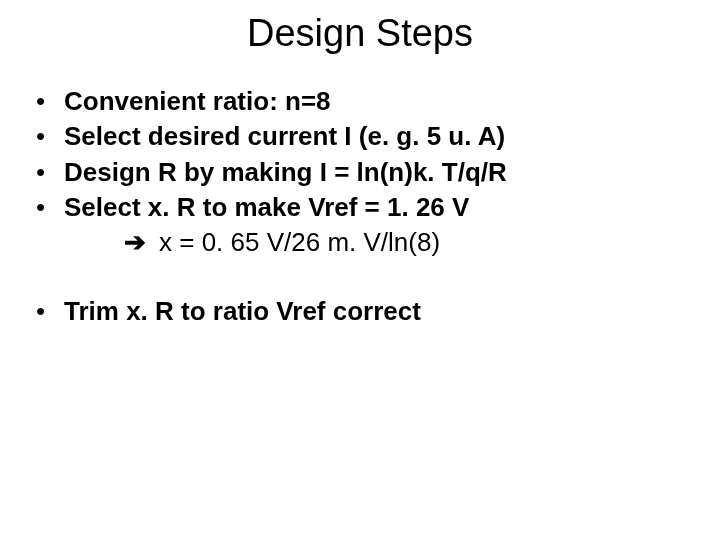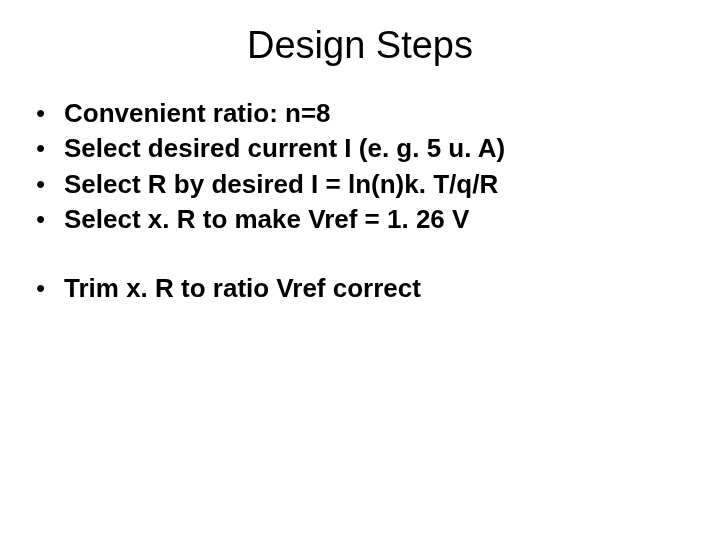--- a/index.html
+++ b/index.html
@@ -13,21 +13,21 @@
   }
   .slide {
     width: 720px;
     height: 540px;
     position: relative;
     box-sizing: border-box;
   }
   .title {
     text-align: center;
     font-size: 38px;
-    padding-top: 24px;
+    padding-top: 12px;
     padding-bottom: 30px;
     font-weight: normal;
   }
   .body {
     padding-left: 34px;
     padding-right: 40px;
     font-size: 26px;
     line-height: 1.28;
   }
   .bullet {
@@ -71,26 +71,29 @@
       <div class="text">Convenient ratio: n=8</div>
     </div>
 
     <div class="bullet">
       <div class="dot">•</div>
       <div class="text">Select desired current I (e. g. 5 u. A)</div>
     </div>
 
     <div class="bullet">
       <div class="dot">•</div>
-      <div class="text">Select R by desired I = ln(n)k. T/q/R</div>
+      <div class="text">Design R by making I = ln(n)k. T/q/R</div>
     </div>
 
     <div class="bullet">
       <div class="dot">•</div>
       <div class="text">Select x. R to make Vref = 1. 26 V</div>
+    </div>
+    <div class="sub">
+      <span class="arrow">➔</span><span> x = 0. 65 V/26 m. V/ln(8)</span>
     </div>
 
     <div class="gap"></div>
 
     <div class="bullet">
       <div class="dot">•</div>
       <div class="text">Trim x. R to ratio Vref correct</div>
     </div>
 
   </div>

